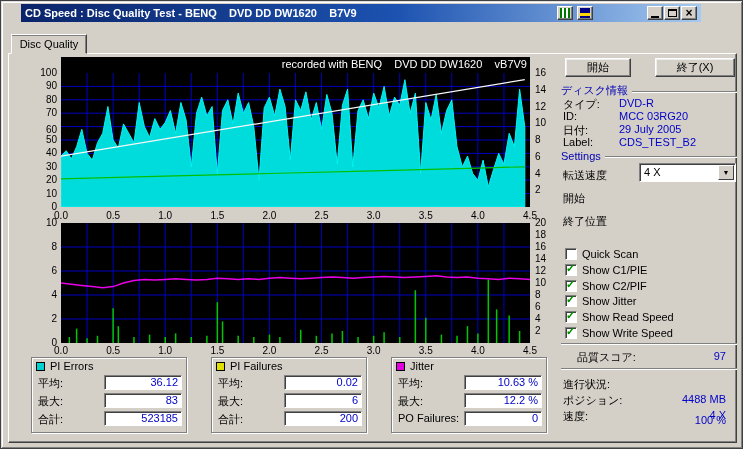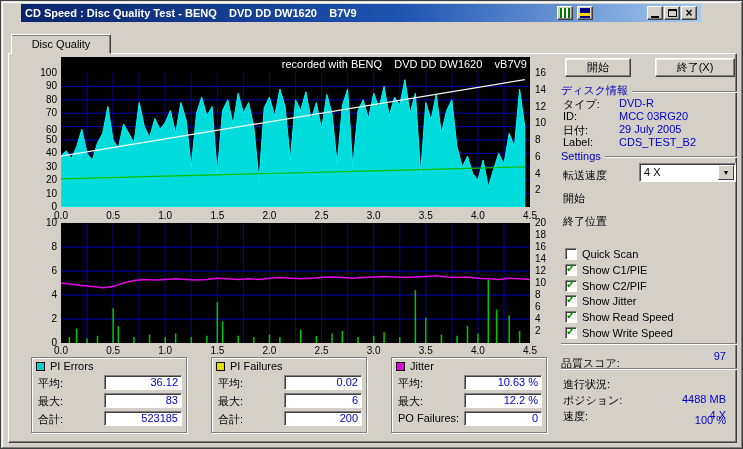--- a/index.html
+++ b/index.html
@@ -11,21 +11,21 @@
   .tb-btn{position:absolute;top:2px;width:16px;height:14px;background:#d4d0c8;border:1px solid;
     border-color:#fff #404040 #404040 #fff;box-shadow:inset -1px -1px 0 #808080;box-sizing:border-box;
     display:flex;align-items:center;justify-content:center;cursor:default;}
   .glyph-min{width:8px;height:2px;background:#000;margin-top:7px;}
   .glyph-max{width:9px;height:8px;border:1px solid #000;border-top-width:2px;box-sizing:border-box;}
   .glyph-close{font-size:12px;font-weight:bold;line-height:10px;color:#000;}
   .icon-chart{width:10px;height:10px;background:#007800;
     background-image:linear-gradient(to right,transparent 2px,#fff 2px,#fff 4px,transparent 4px,transparent 6px,#fff 6px,#fff 8px,transparent 8px);}
   .icon-save{width:10px;height:10px;background:#000080;
     background-image:linear-gradient(#000080 5px,#ffd700 5px,#ffd700 8px,#000080 8px);}
-  .tab{position:absolute;left:10px;top:33px;width:100px;height:20px;background:#d4d0c8;z-index:2;
+  .tab{position:absolute;left:10px;top:33px;width:76px;height:20px;background:#d4d0c8;z-index:2;
     border:1px solid;border-color:#fff #404040 #d4d0c8 #fff;box-shadow:inset -1px 1px 0 #808080;
     font-size:11px;text-align:center;line-height:19px;box-sizing:border-box;}
   .panel{position:absolute;left:7px;top:52px;width:729px;height:390px;background:#d4d0c8;
     border:1px solid;border-color:#fff #404040 #404040 #fff;box-shadow:inset -1px -1px 0 #808080;box-sizing:border-box;}
   .chart-bg{position:absolute;background:#000;}
   .chart-title{position:absolute;top:1px;right:3px;height:14px;color:#fff;font-size:11px;white-space:pre;}
   .plot{position:absolute;overflow:hidden;background:#000;}
   .plot svg{display:block;}
   .gutter{position:absolute;font-size:10px;color:#000;}
   .gutter span{position:absolute;left:0;width:100%;}
@@ -317,21 +317,21 @@
     <span>Show Read Speed</span>
   </div>
   <div class="checkbox-row" style="top:325px;">
     <span class="cb checked">
         <span class="tick">✓</span>
       </span>
     <span>Show Write Speed</span>
   </div>
 
   <div class="hr-etch" style="left:560px;top:342px;width:176px;"></div>
-  <span class="lbl" style="left:560px;top:349px;margin-top:6px;">品質スコア:</span>
+  <span class="lbl" style="left:576px;top:349px;">品質スコア:</span>
   <span class="val-right" style="left:640px;top:349px;width:85px;">97</span>
   <div class="hr-etch" style="left:560px;top:367px;width:176px;"></div>
   <span class="lbl" style="left:562px;top:376px;">進行状況:</span>
   <span class="val-right" style="left:640px;top:376px;width:85px;margin-top:37px;">100 %</span>
   <span class="lbl" style="left:562px;top:392px;">ポジション:</span>
   <span class="val-right" style="left:640px;top:392px;width:85px;">4488 MB</span>
   <span class="lbl" style="left:562px;top:408px;">速度:</span>
   <span class="val-right" style="left:640px;top:408px;width:85px;">4 X</span>
 
   <div class="stat-box" style="left:30px;">

